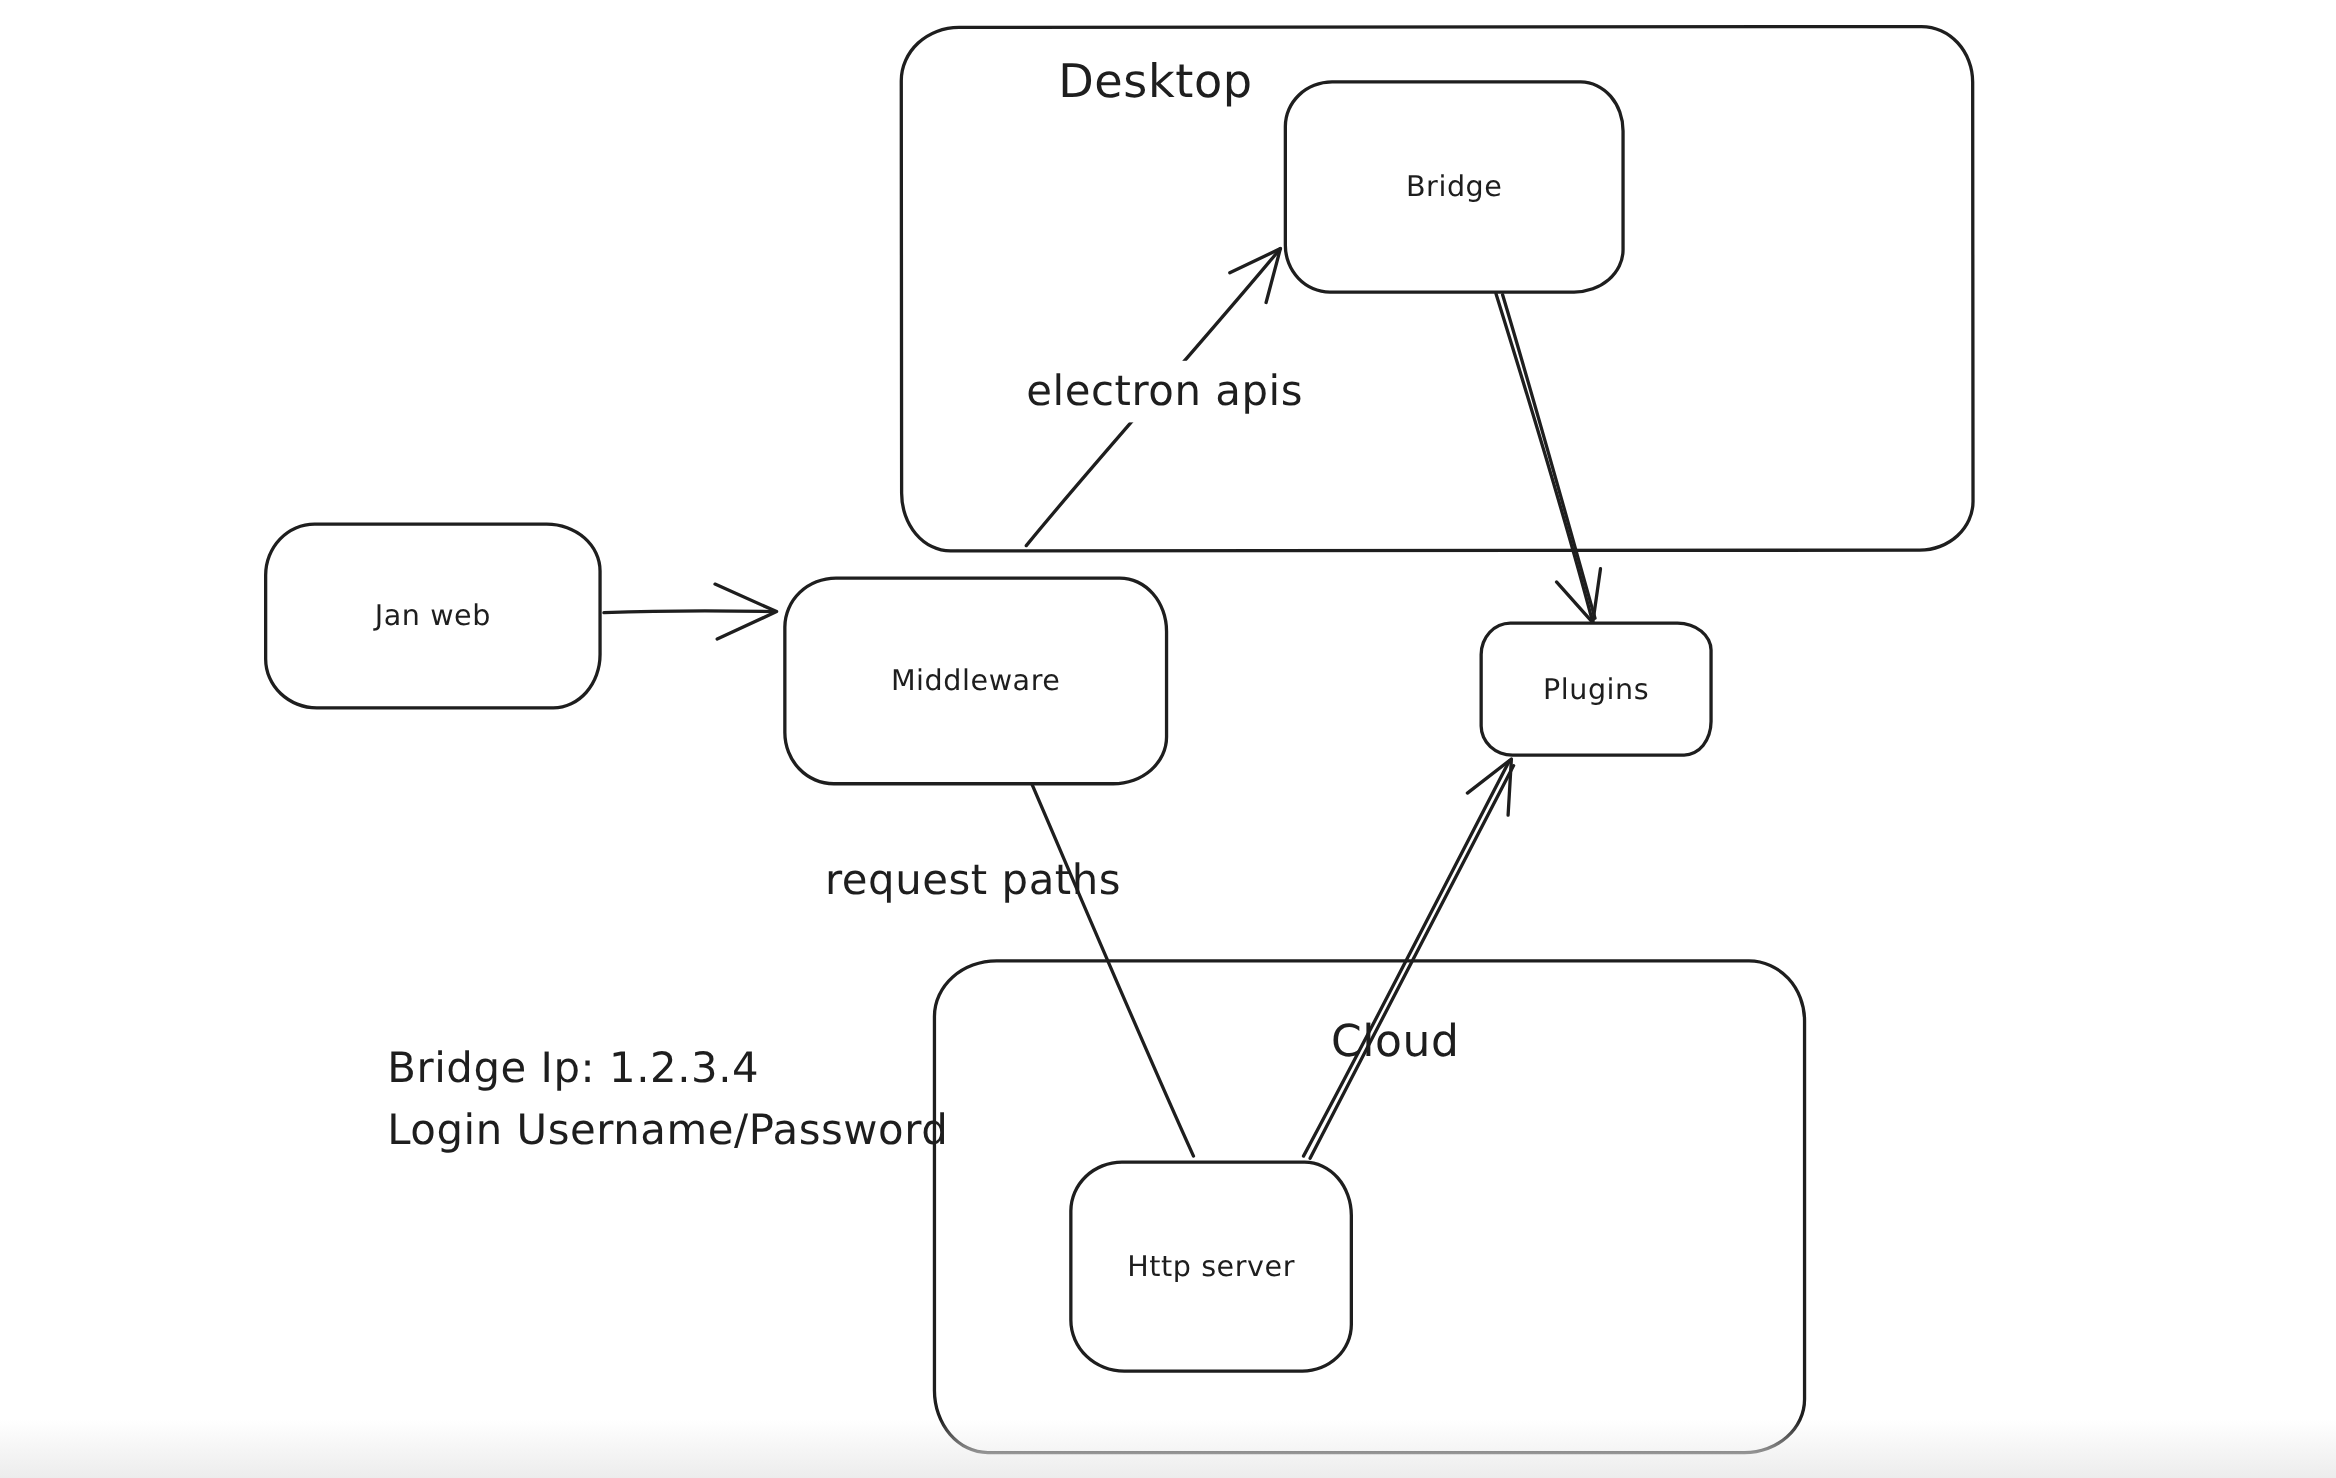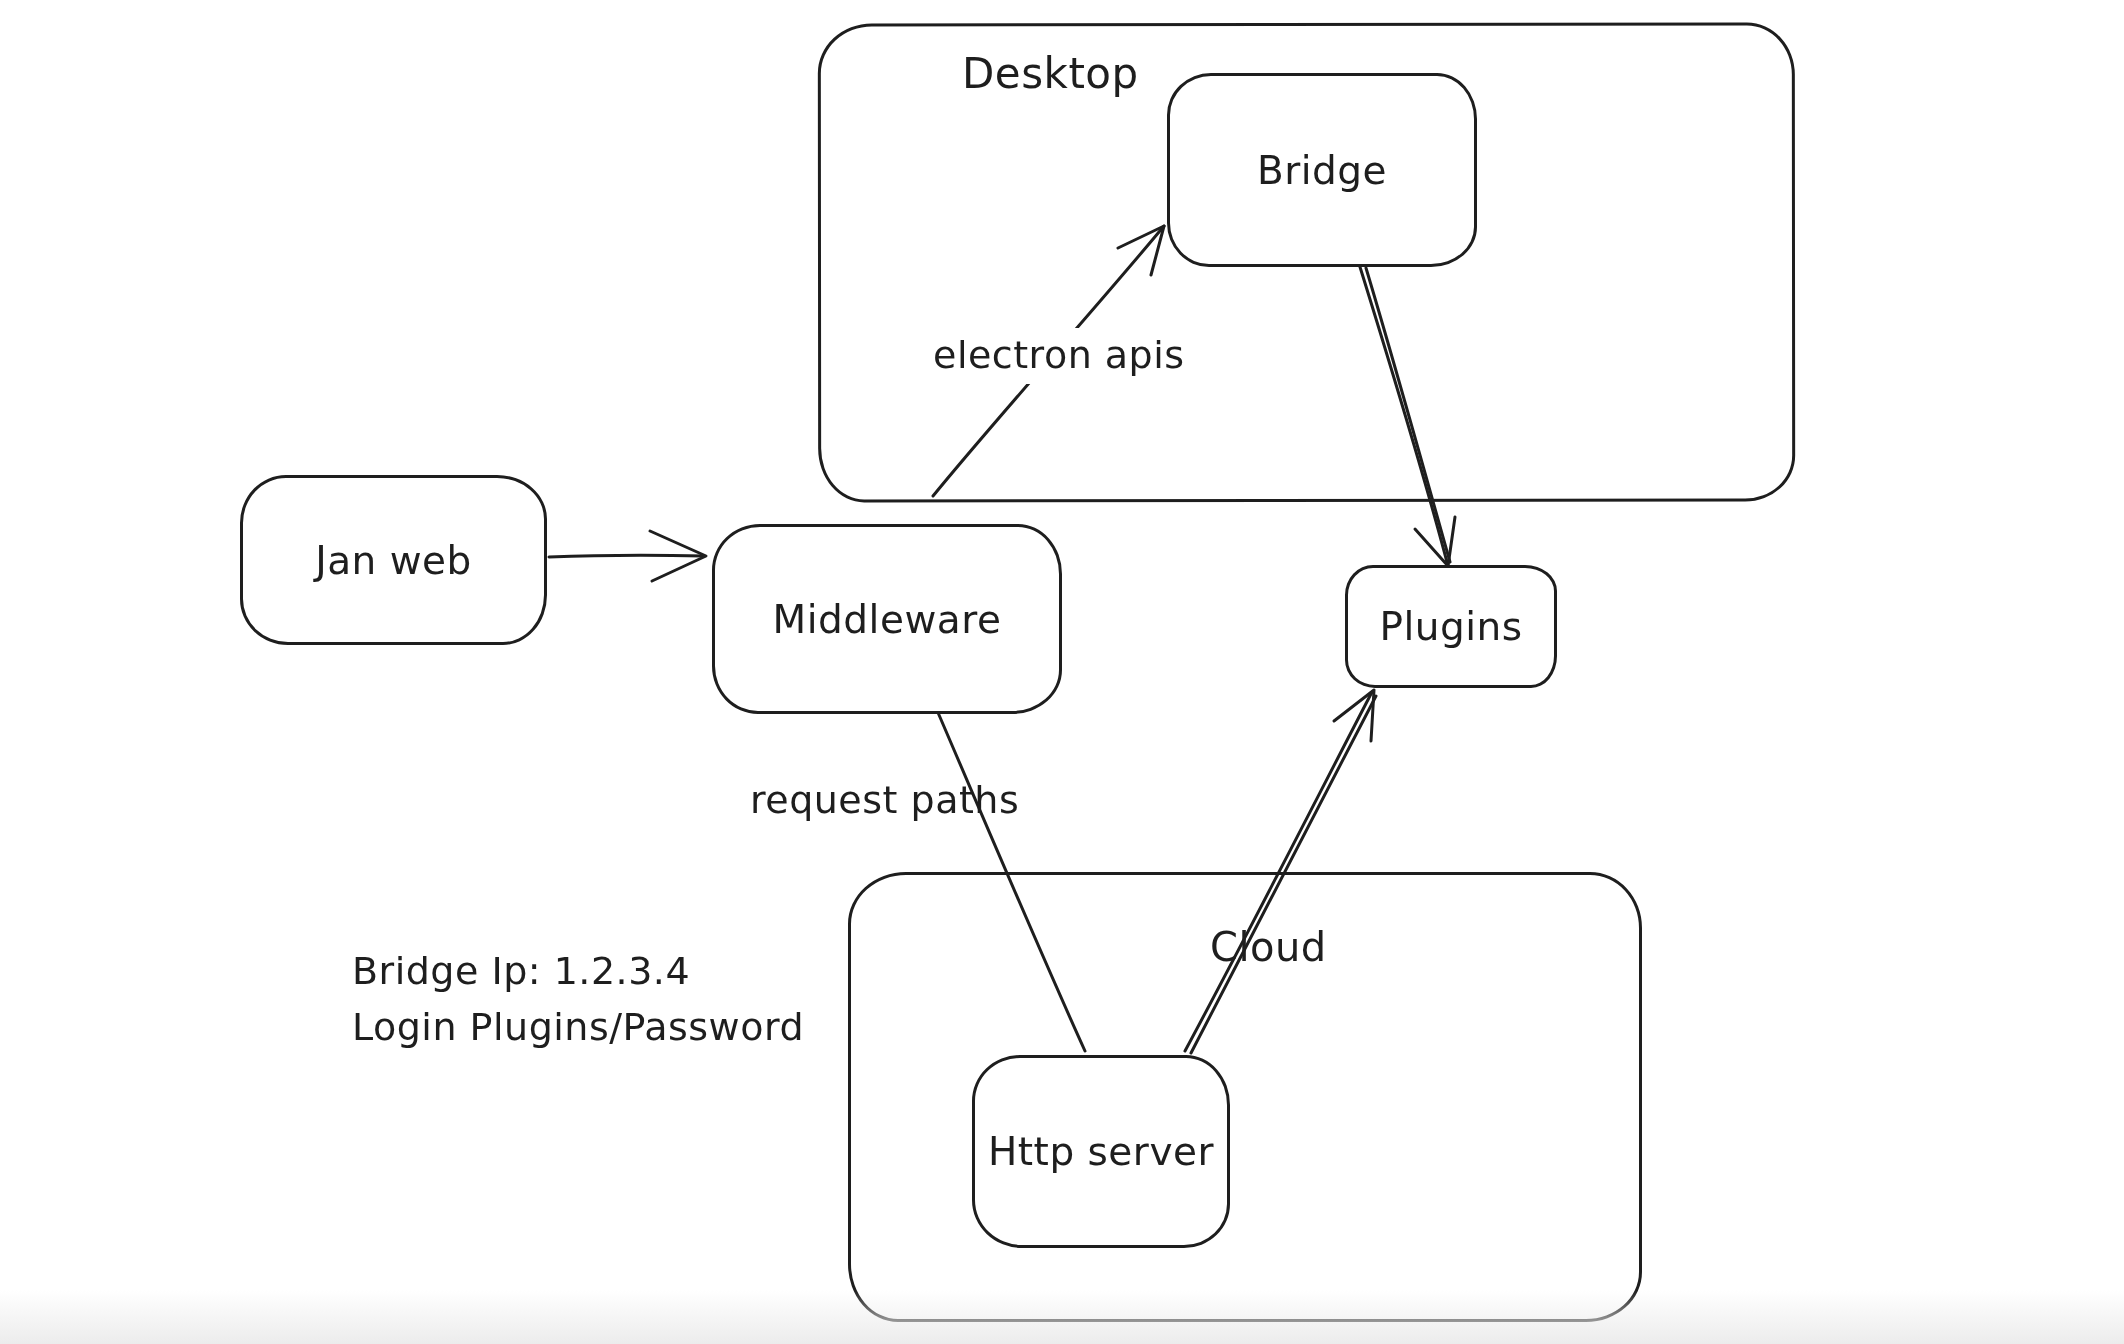--- a/index.html
+++ b/index.html
@@ -23,21 +23,21 @@
     background: transparent;
     box-sizing: border-box;
   }
   .shape.filled { background: #ffffff; }
   .node {
     display: flex;
     align-items: center;
     justify-content: center;
   }
   .nlabel {
-    font-size: 39px;
+    font-size: 26px;
     letter-spacing: 0.5px;
     white-space: nowrap;
   }
   #box-desktop   { left: 818px;  top: 23px;   width: 977px; height: 479px;
                    border-radius: 54px 48px 50px 46px / 50px 52px 46px 54px;
                    transform: rotate(-0.05deg); }
   #box-cloud     { left: 848px;  top: 872px;  width: 794px; height: 450px;
                    border-radius: 58px 52px 56px 50px / 52px 56px 50px 58px; }
   #node-jan-web  { left: 240px;  top: 475px;  width: 307px; height: 170px;
                    border-radius: 46px 50px 44px 48px / 48px 44px 50px 46px; }
@@ -140,16 +140,16 @@
     <span class="nlabel">Http server</span>
   </div>
 
   <div class="flabel" id="label-desktop">Desktop</div>
   <div class="flabel" id="label-cloud">Cloud</div>
 
   <div class="flabel" id="label-electron">electron apis</div>
   <div class="flabel" id="label-request">request paths</div>
 
   <div class="flabel" id="anno-public-ip">Bridge Ip: 1.2.3.4</div>
-  <div class="flabel" id="anno-login">Login Plugins/Password</div>
+  <div class="flabel" id="anno-login">Login Username/Password</div>
 
   <div class="bottom-fade"></div>
 </div>
 
 </body></html>

